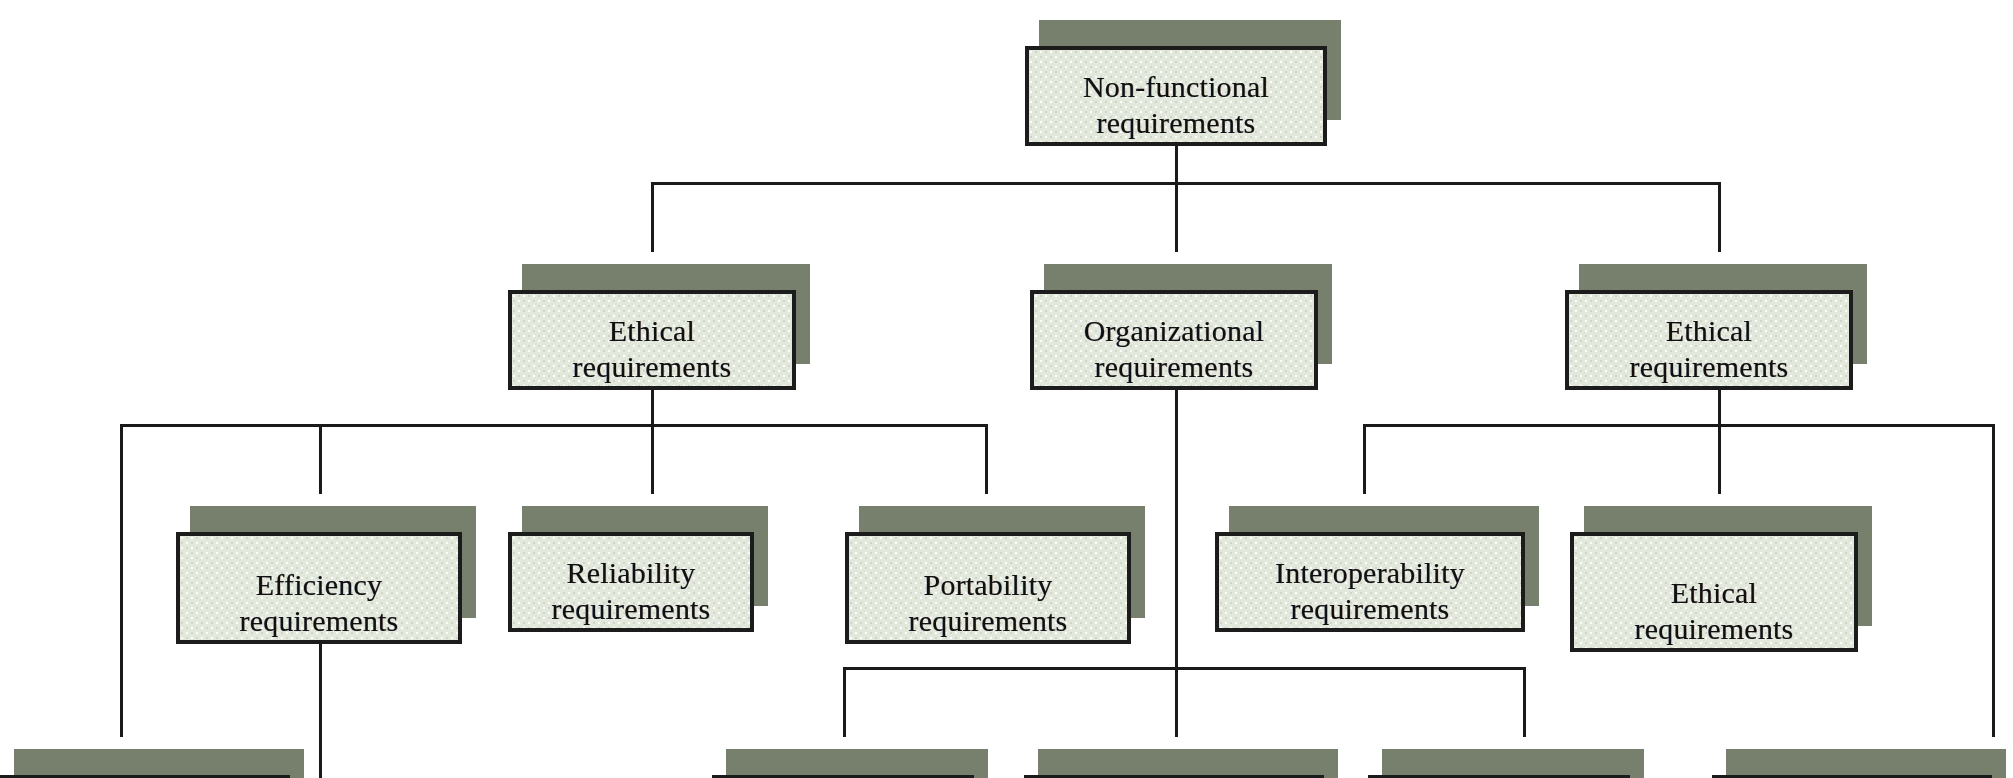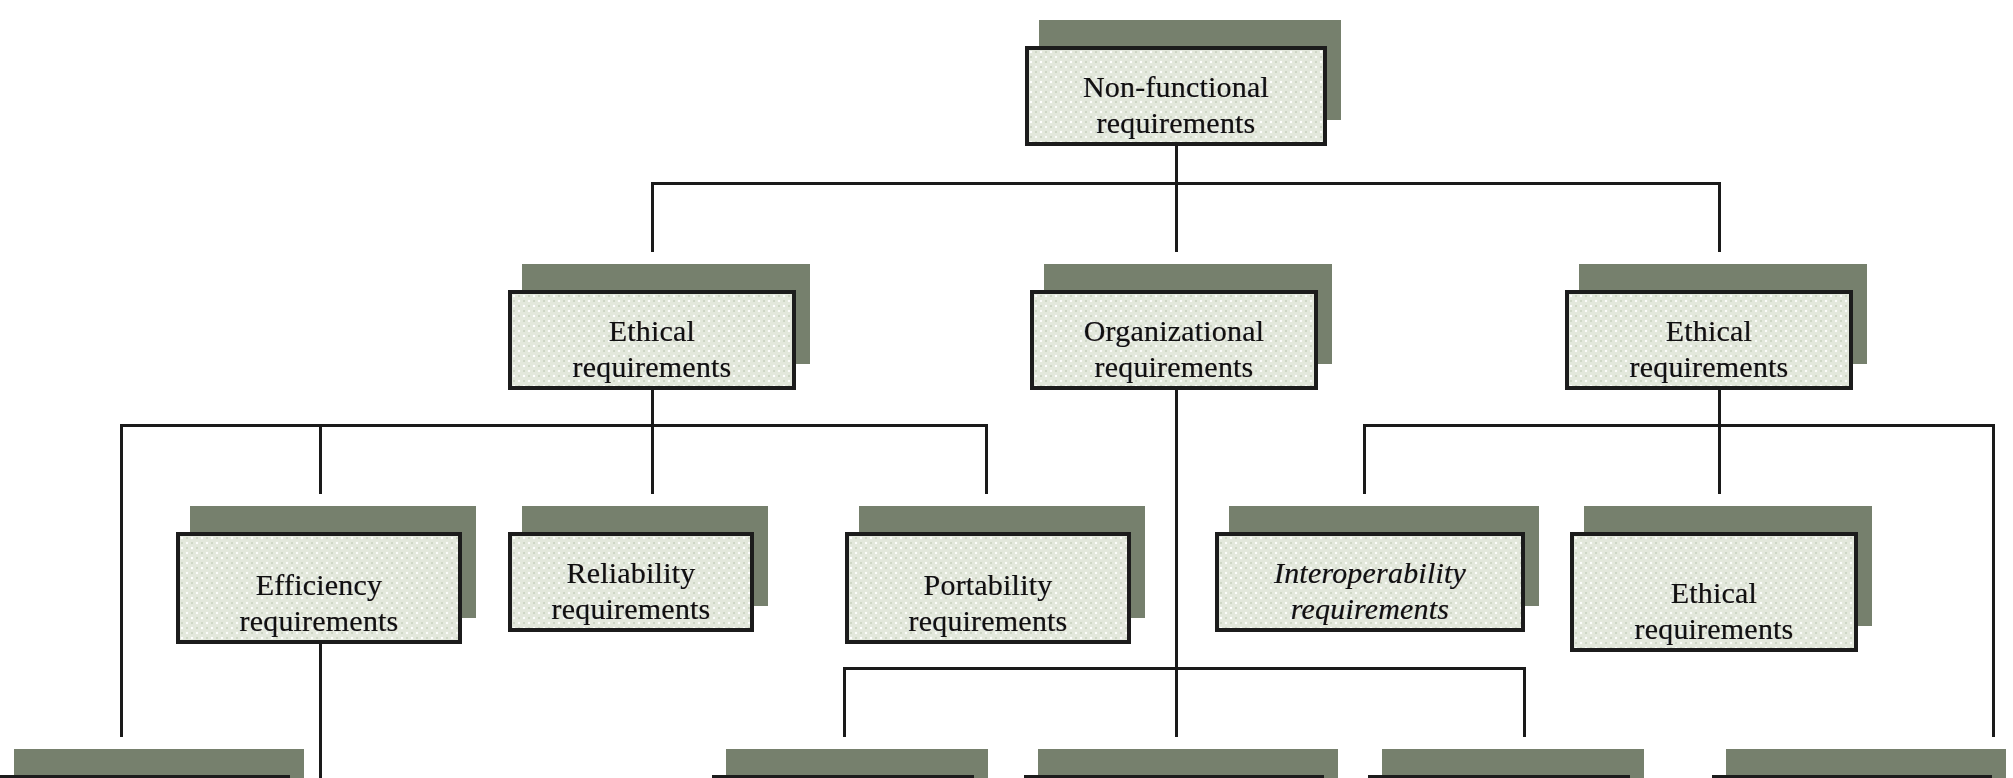--- a/index.html
+++ b/index.html
@@ -167,21 +167,21 @@
   </div>
 
   <div class="node two-line" style="left:845px; top:492px; width:286px; height:112px;">
     <div class="shadow"></div>
     <div class="boxface">
       <div class="label">Portability
 requirements</div>
     </div>
   </div>
 
-  <div class="node two-line" style="left:1215px; top:492px; width:310px; height:100px;font-style:italic;">
+  <div class="node two-line" style="left:1215px; top:492px; width:310px; height:100px;">
     <div class="shadow"></div>
     <div class="boxface">
       <div class="label">Interoperability
 requirements</div>
     </div>
   </div>
 
   <div class="node two-line" style="left:1570px; top:492px; width:288px; height:120px;">
     <div class="shadow"></div>
     <div class="boxface">

